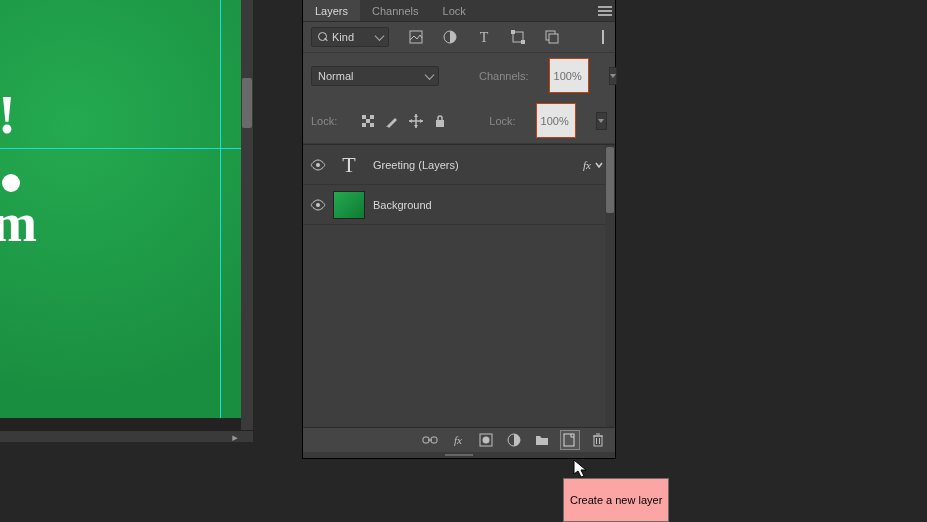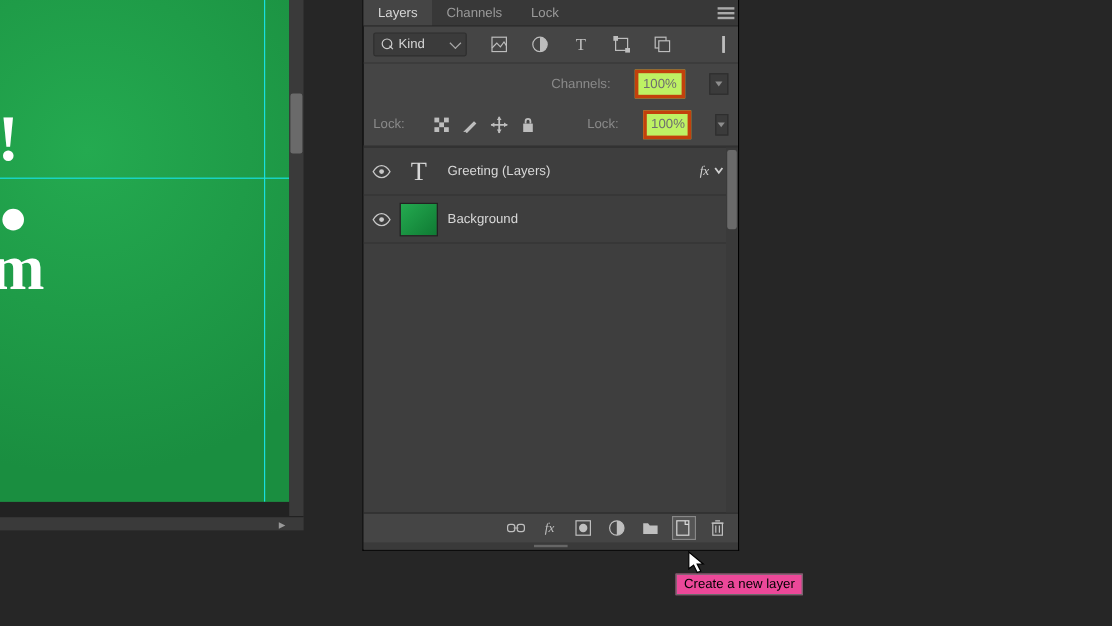--- a/index.html
+++ b/index.html
@@ -37,21 +37,21 @@
   .select .mag::after{content:"";position:absolute;width:4px;height:1px;background:#ccc;left:6px;top:7px;transform:rotate(45deg)}
   .select::after{content:"";position:absolute;right:5px;top:50%;width:6px;height:6px;border-left:1px solid #aaa;border-bottom:1px solid #aaa;transform:translateY(-65%) rotate(-45deg)}
   .ficon{width:18px;height:18px;display:flex;align-items:center;justify-content:center;color:#bdbdbd}
   .ficon svg{display:block}
   .vline2{width:14px;position:relative}
   .vline2::before,.vline2::after{content:"";position:absolute;top:2px;bottom:2px;width:2px;background:#bdbdbd}
   .vline2::before{left:3px}.vline2::after{right:3px}
 
   
   .label{color:#8a8a8a}
-  .pct{background:#bef264;border:3px solid #c2410c;height:24px;min-width:40px;padding:0 4px;display:flex;align-items:center;color:#6f6f6f}
+  .pct{background:#e5e5e5;border:1px solid #c2410c;height:35px;min-width:40px;padding:0 4px;display:flex;align-items:center;color:#6f6f6f}
   .tinybtn{width:16px;height:18px;background:#3b3b3b;border:1px solid #2e2e2e;display:flex;align-items:center;justify-content:center}
   .tinybtn::after{content:"";width:0;height:0;border-left:3px solid transparent;border-right:3px solid transparent;border-top:4px solid #8e8e8e}
   .blend-select{min-width:128px}
   .flex1{flex:1}
 
   
   .lockicons{display:flex;gap:6px;margin-left:2px}
 
   
   .layers{flex:1;background:#3e3e3e;border-top:1px solid #2b2b2b;border-bottom:1px solid #2b2b2b;position:relative;padding-right:10px}
@@ -66,21 +66,21 @@
   .layers .vscroll{position:absolute;right:0;top:0;bottom:0;width:10px;background:#3a3a3a}
   .layers .vscroll .th{position:absolute;left:1px;right:1px;top:2px;height:66px;background:#6a6a6a;border-radius:2px}
 
   
   .bottom{height:24px;background:#454545;display:flex;align-items:center;justify-content:flex-end;gap:10px;padding:0 8px}
   .btn{width:18px;height:18px;display:flex;align-items:center;justify-content:center;color:#bfbfbf}
   .btn.active{outline:1px solid #888;background:#555}
   .btn svg{display:block}
 
   
-  .tooltip{position:absolute;left:563px;top:478px;background:#ec4899;border:1px solid #6b6b6b;color:#000;font-size:11px;padding:2px 6px}
+  .tooltip{position:absolute;left:563px;top:478px;background:#fca5a5;border:1px solid #6b6b6b;color:#000;font-size:11px;padding:15px 6px}
   .cursor{position:absolute;left:573px;top:459px;pointer-events:none}
 
   
   .grip{height:6px;background:#3a3a3a;display:flex;align-items:center;justify-content:center}
   .grip span{width:28px;height:2px;border-top:1px solid #666;border-bottom:1px solid #666}
 
   
   .win-border{position:absolute;left:0;top:430px;width:253px;height:12px;background:#3a3a3a;border-top:1px solid #222}
 </style>
 </head>
@@ -147,20 +147,23 @@
       <svg width="14" height="14" viewBox="0 0 14 14">
           <rect x="1" y="1" width="9" height="9" fill="none" stroke="#bdbdbd"></rect>
           <rect x="4" y="4" width="9" height="9" fill="#454545" stroke="#bdbdbd"></rect>
         </svg>
     </div>
     <div class="flex1"></div>
     <div class="ficon vline2"></div>
   </div>
 
   <div class="row">
+    <div class="select blend-select">
+      <span>Normal</span>
+    </div>
     <div class="flex1"></div>
     <span class="label">Channels:</span>
     <div class="pct">100%</div>
     <div class="tinybtn"></div>
   </div>
 
   <div class="row border">
     <span class="label">Lock:</span>
     <div class="lockicons">
       <span class="ficon">

